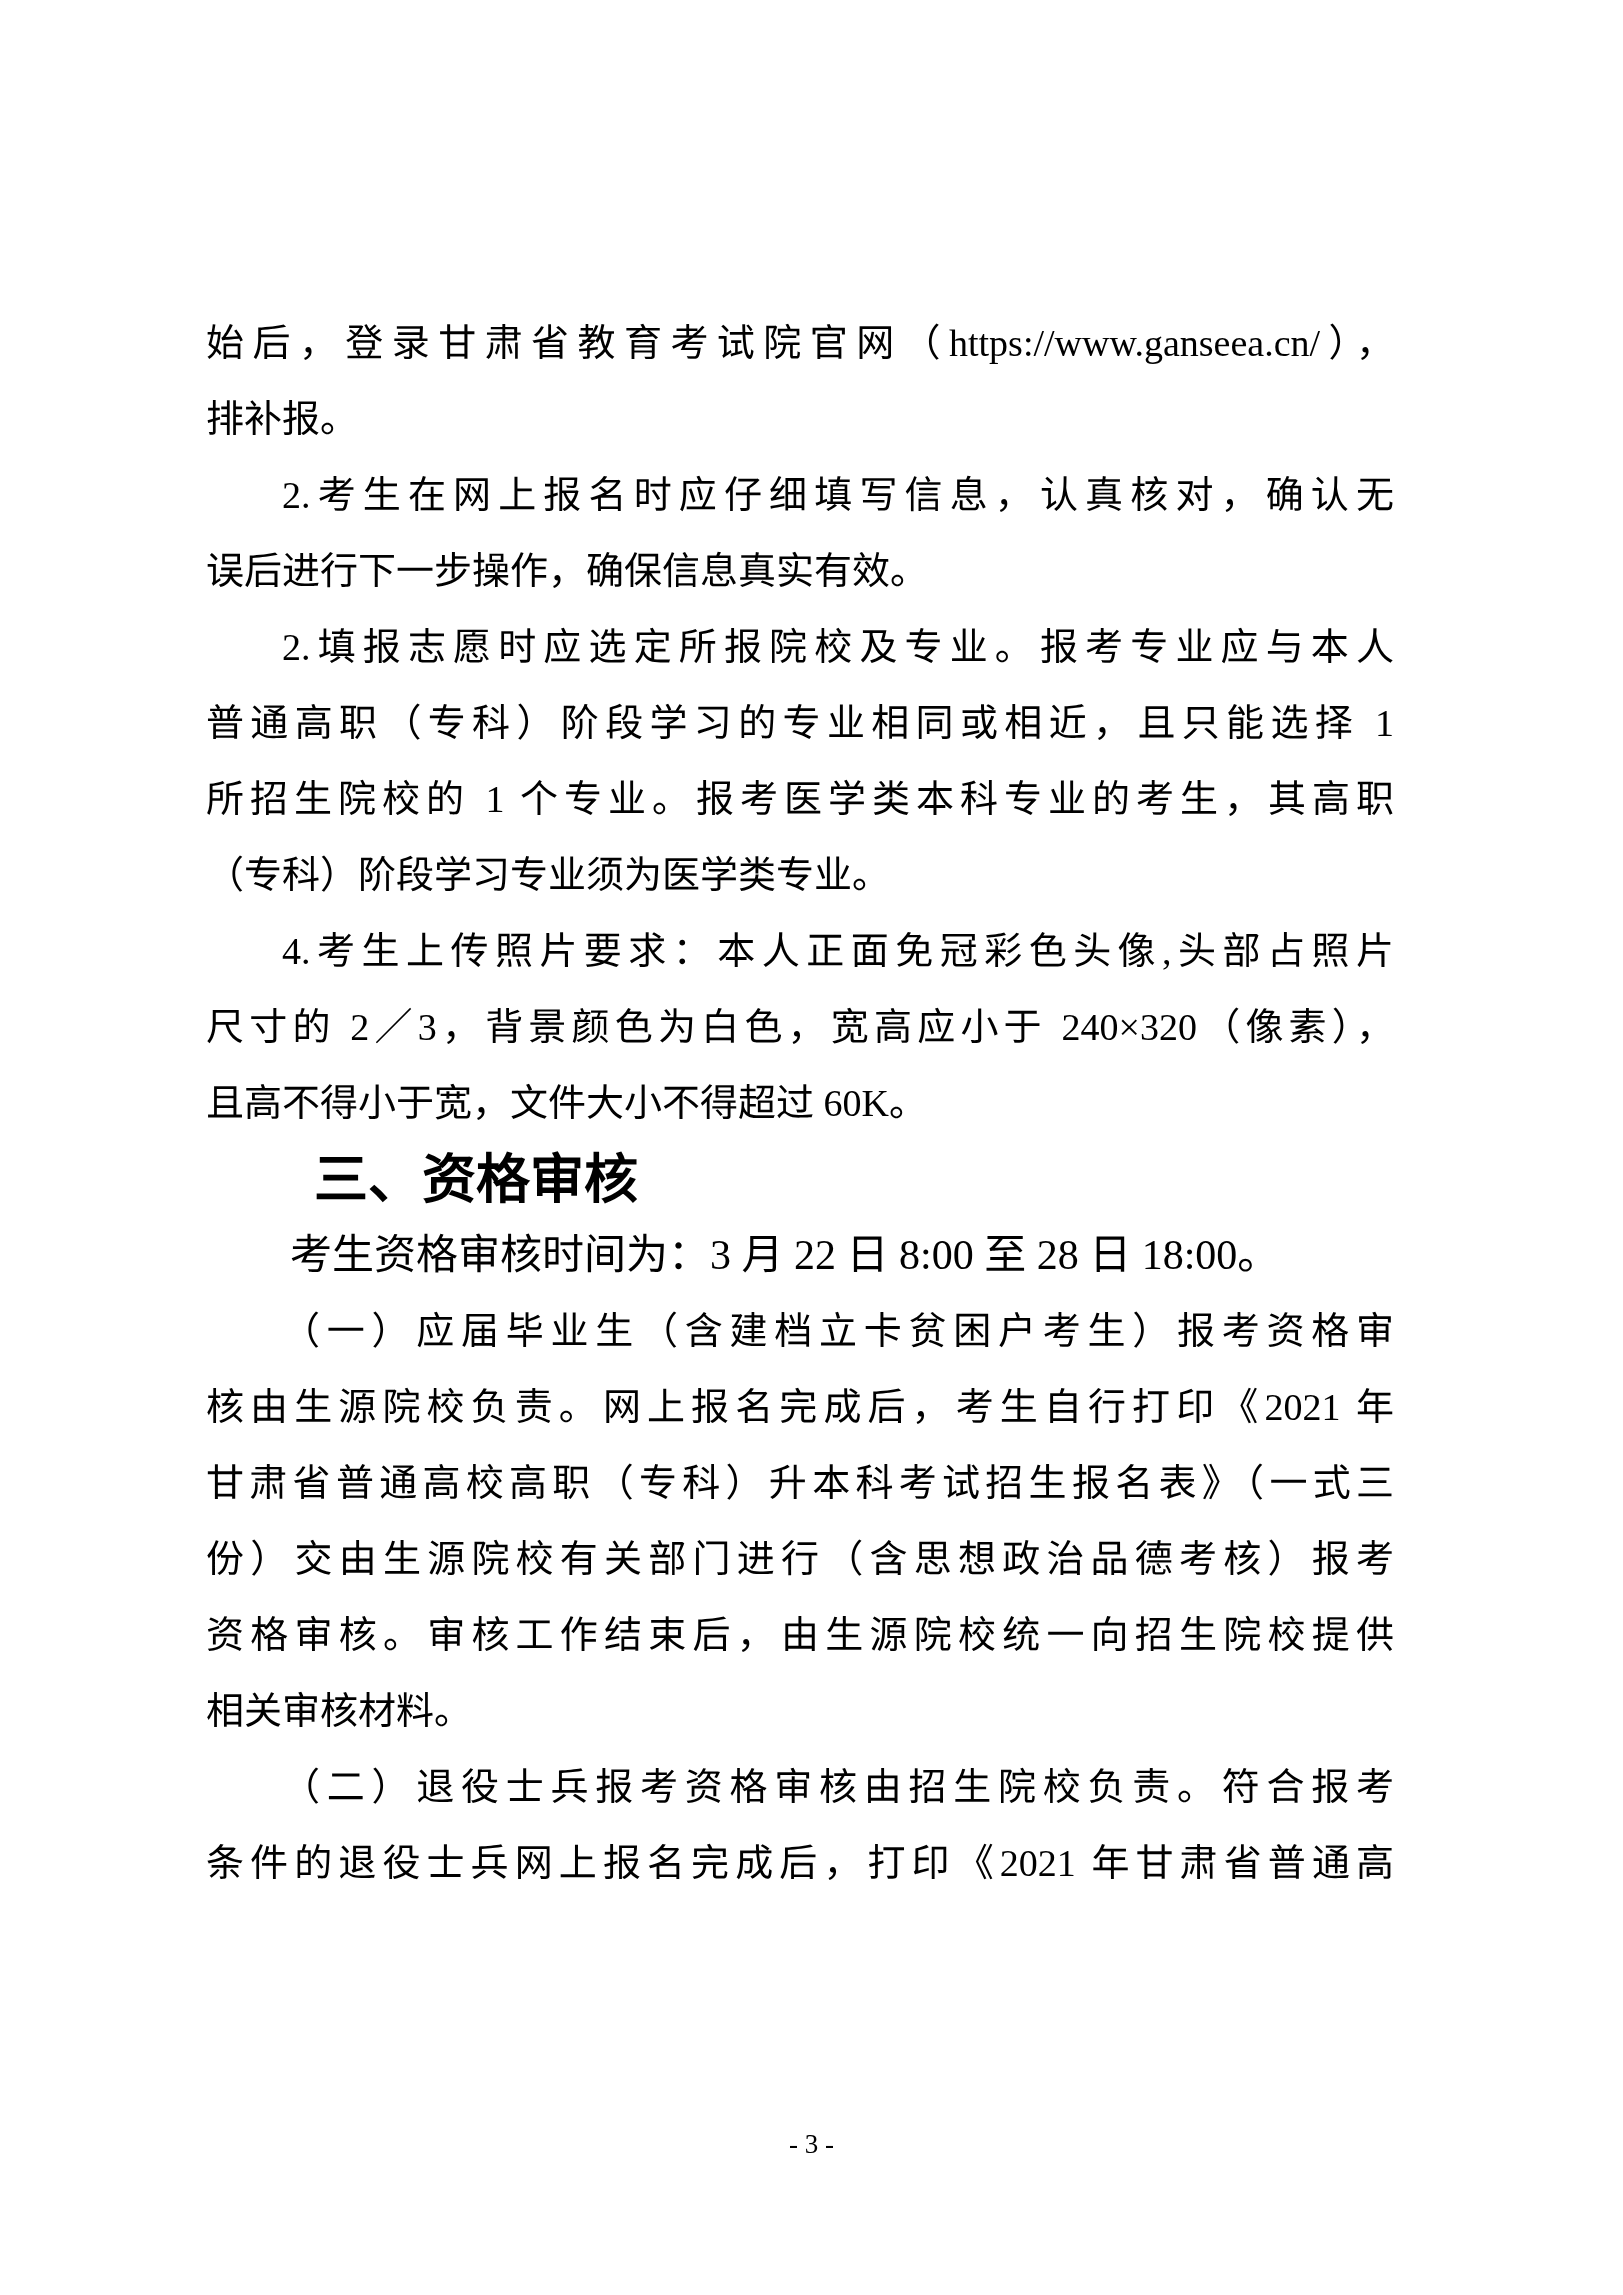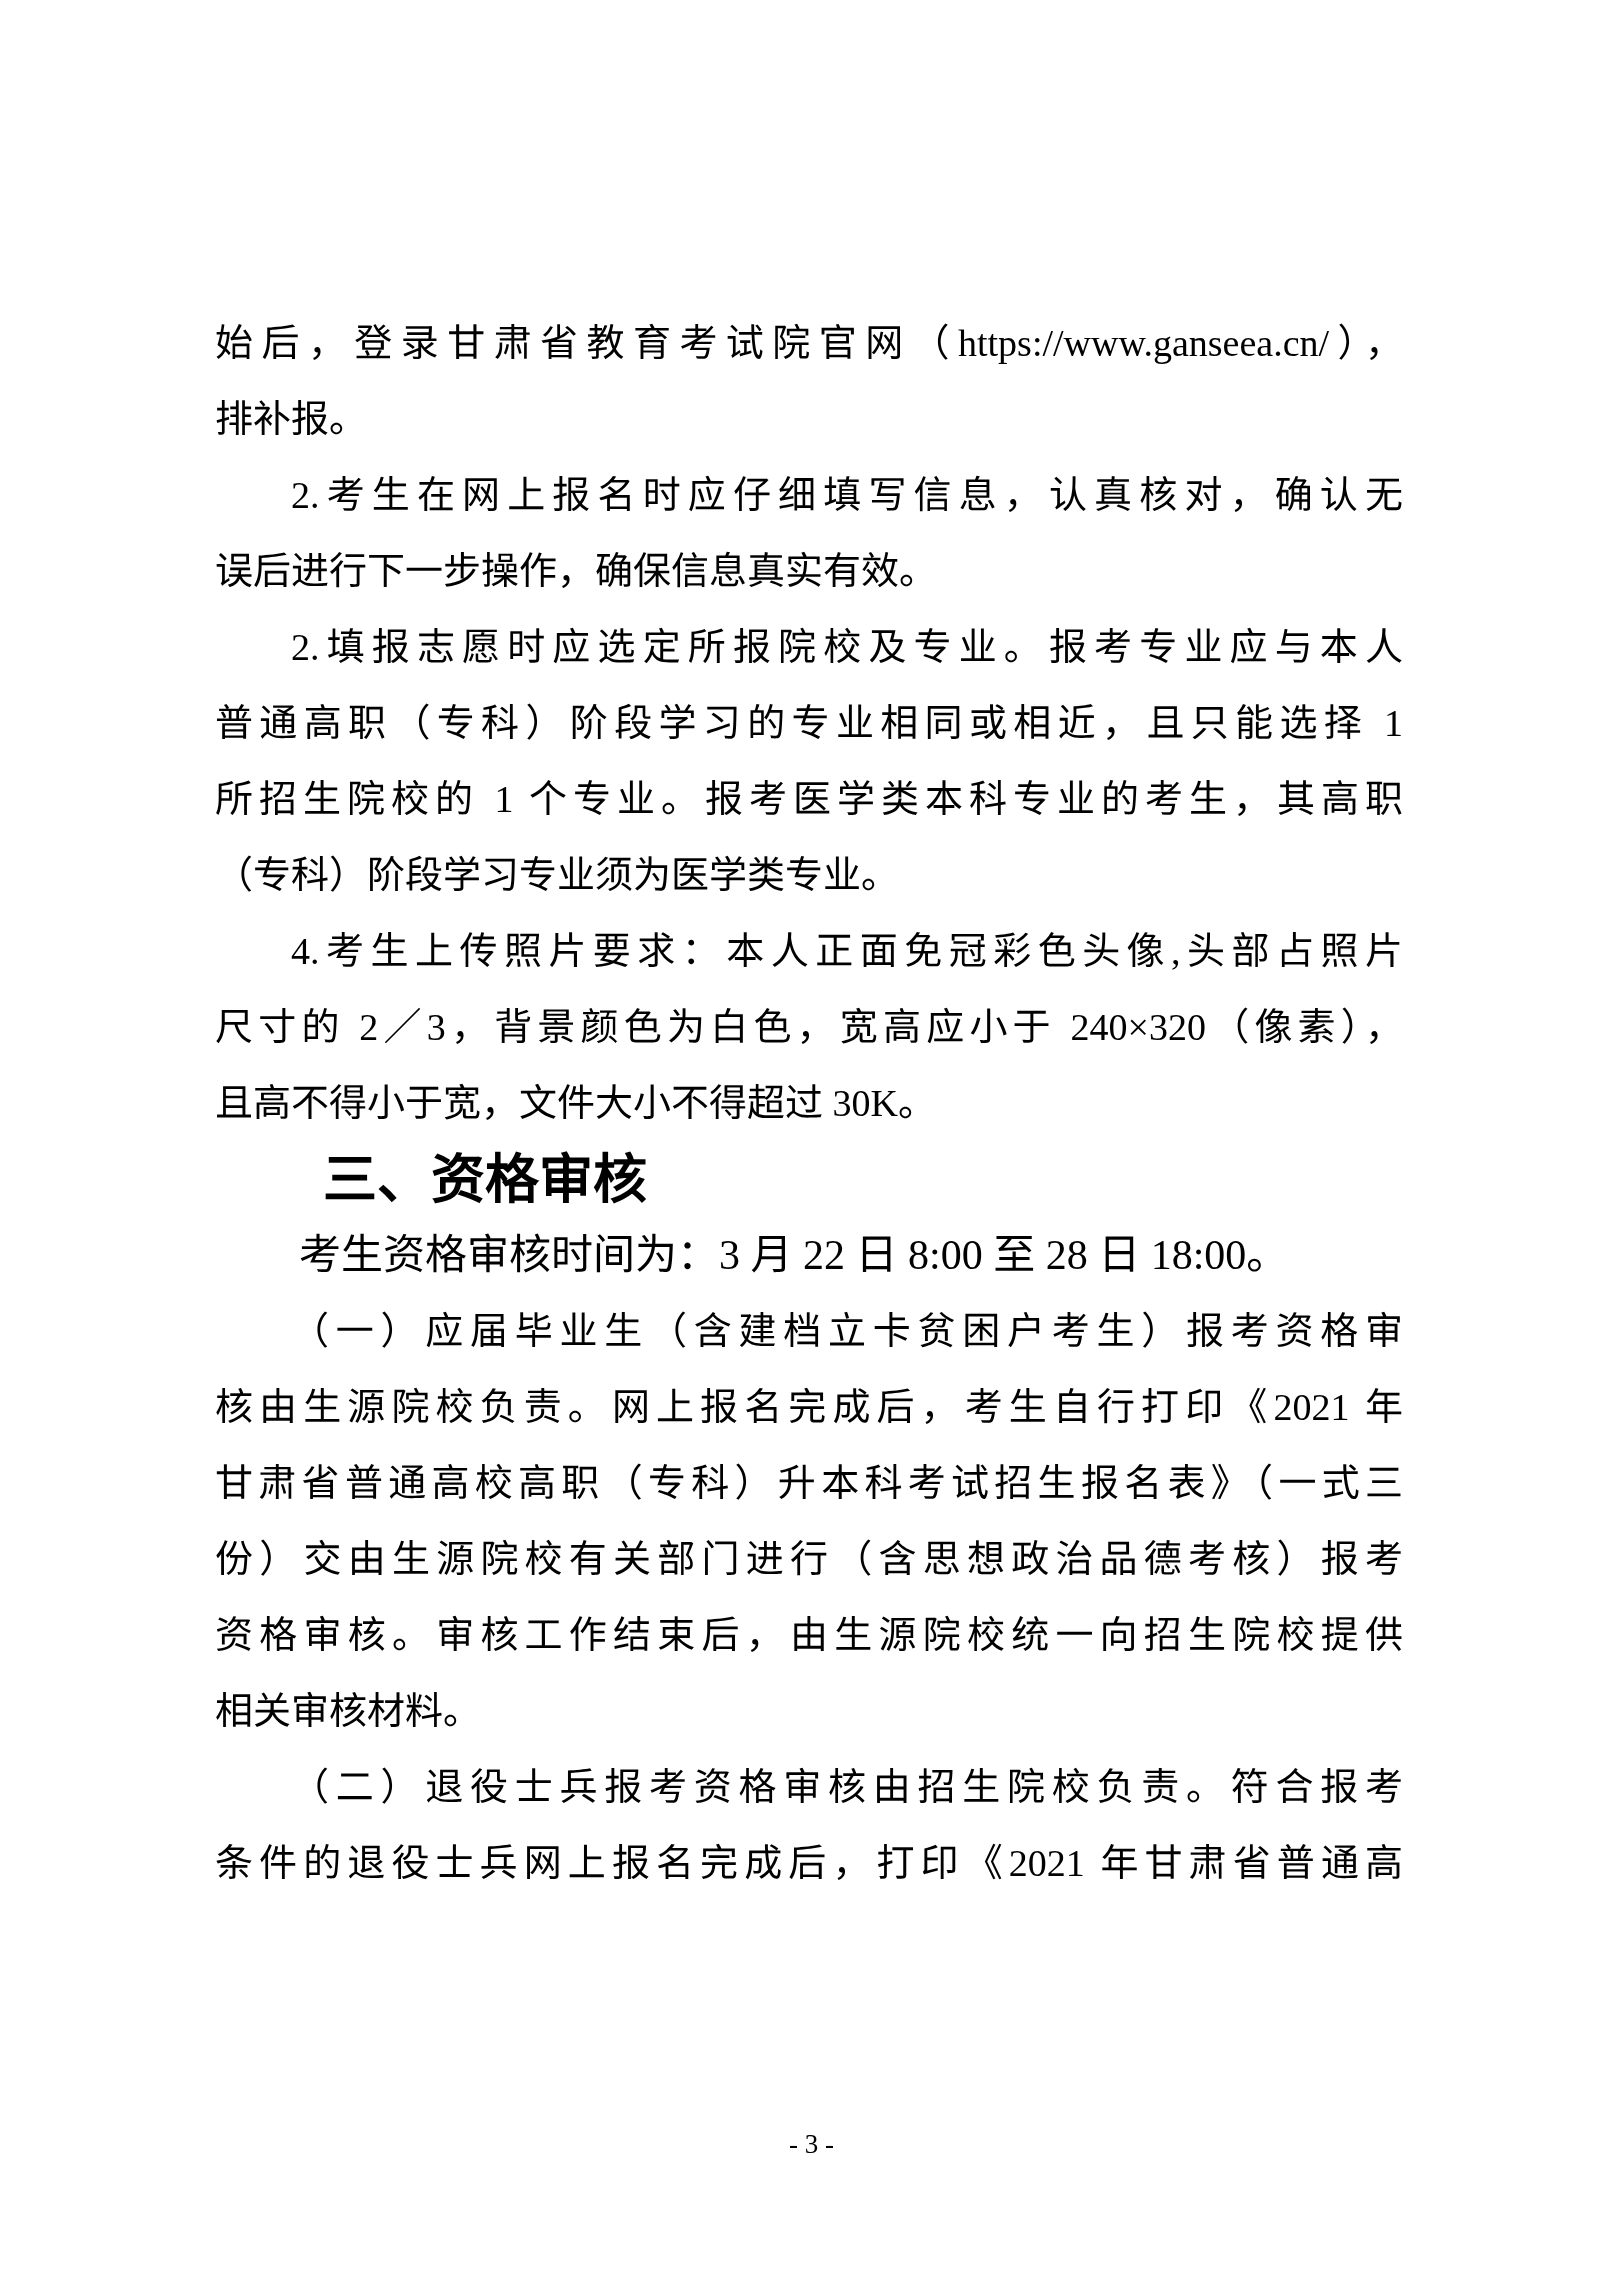--- a/index.html
+++ b/index.html
@@ -10,21 +10,21 @@
   .page {
     position: relative;
     width: 1623px;
     height: 2295px;
     background: #ffffff;
     overflow: hidden;
     color: #000000;
   }
   .text-block {
     position: absolute;
-    left: 215px;
+    left: 206px;
     top: 305px;
     width: 1188px;
     font-family: "Liberation Serif", "DejaVu Serif", serif;
     font-size: 38px;
     line-height: 76px;
     color: #000000;
   }
   .line {
     text-align: justify;
     text-justify: inter-ideograph;
@@ -67,21 +67,21 @@
     <div class="line j">始后，登录甘肃省教育考试院官网（https://www.ganseea.cn/），</div>
     <div class="line">排补报。</div>
     <div class="line j indent">2.考生在网上报名时应仔细填写信息，认真核对，确认无</div>
     <div class="line">误后进行下一步操作，确保信息真实有效。</div>
     <div class="line j indent">2.填报志愿时应选定所报院校及专业。报考专业应与本人</div>
     <div class="line j">普通高职（专科）阶段学习的专业相同或相近，且只能选择 1</div>
     <div class="line j">所招生院校的 1 个专业。报考医学类本科专业的考生，其高职</div>
     <div class="line">（专科）阶段学习专业须为医学类专业。</div>
     <div class="line j indent">4.考生上传照片要求：本人正面免冠彩色头像,头部占照片</div>
     <div class="line j">尺寸的 2／3，背景颜色为白色，宽高应小于 240×320（像素），</div>
-    <div class="line">且高不得小于宽，文件大小不得超过 30K。</div>
+    <div class="line">且高不得小于宽，文件大小不得超过 60K。</div>
     <div class="line heading indent">三、资格审核</div>
     <div class="line bold-serif indent">考生资格审核时间为：3 月 22 日 8:00 至 28 日 18:00。</div>
     <div class="line j indent">（一）应届毕业生（含建档立卡贫困户考生）报考资格审</div>
     <div class="line j">核由生源院校负责。网上报名完成后，考生自行打印《2021 年</div>
     <div class="line j">甘肃省普通高校高职（专科）升本科考试招生报名表》（一式三</div>
     <div class="line j">份）交由生源院校有关部门进行（含思想政治品德考核）报考</div>
     <div class="line j">资格审核。审核工作结束后，由生源院校统一向招生院校提供</div>
     <div class="line">相关审核材料。</div>
     <div class="line j indent">（二）退役士兵报考资格审核由招生院校负责。符合报考</div>
     <div class="line j">条件的退役士兵网上报名完成后，打印《2021 年甘肃省普通高</div>

